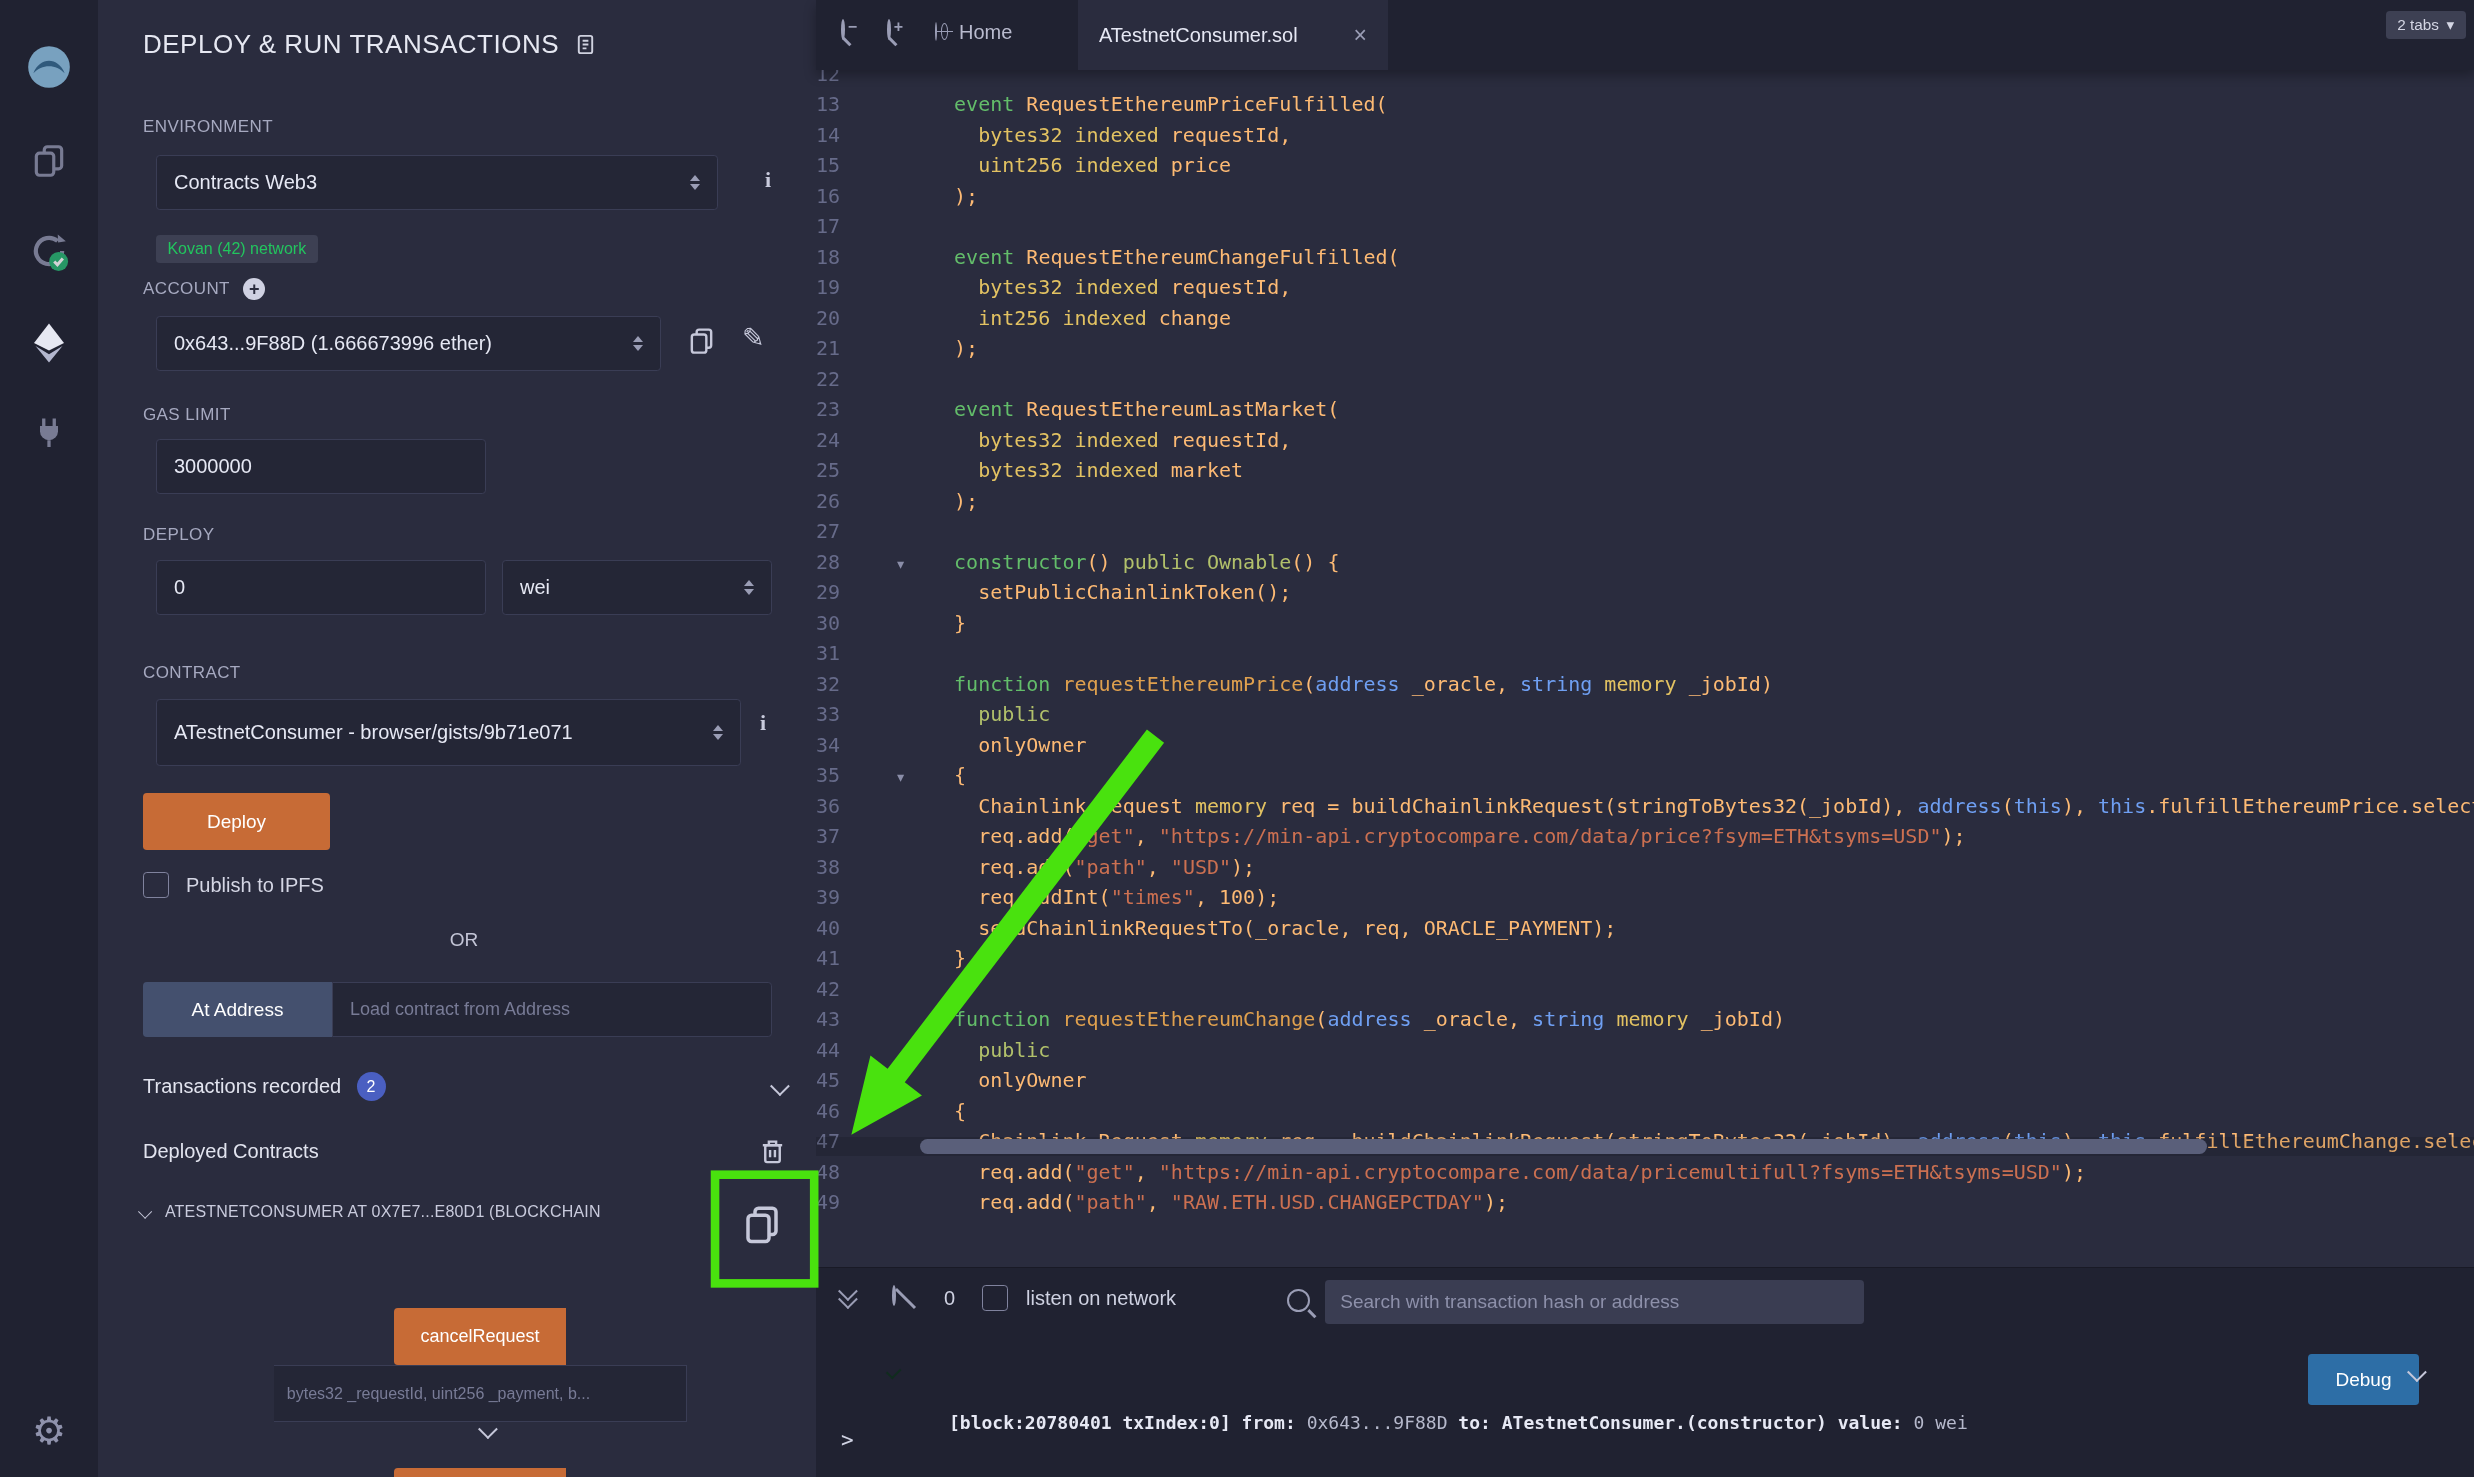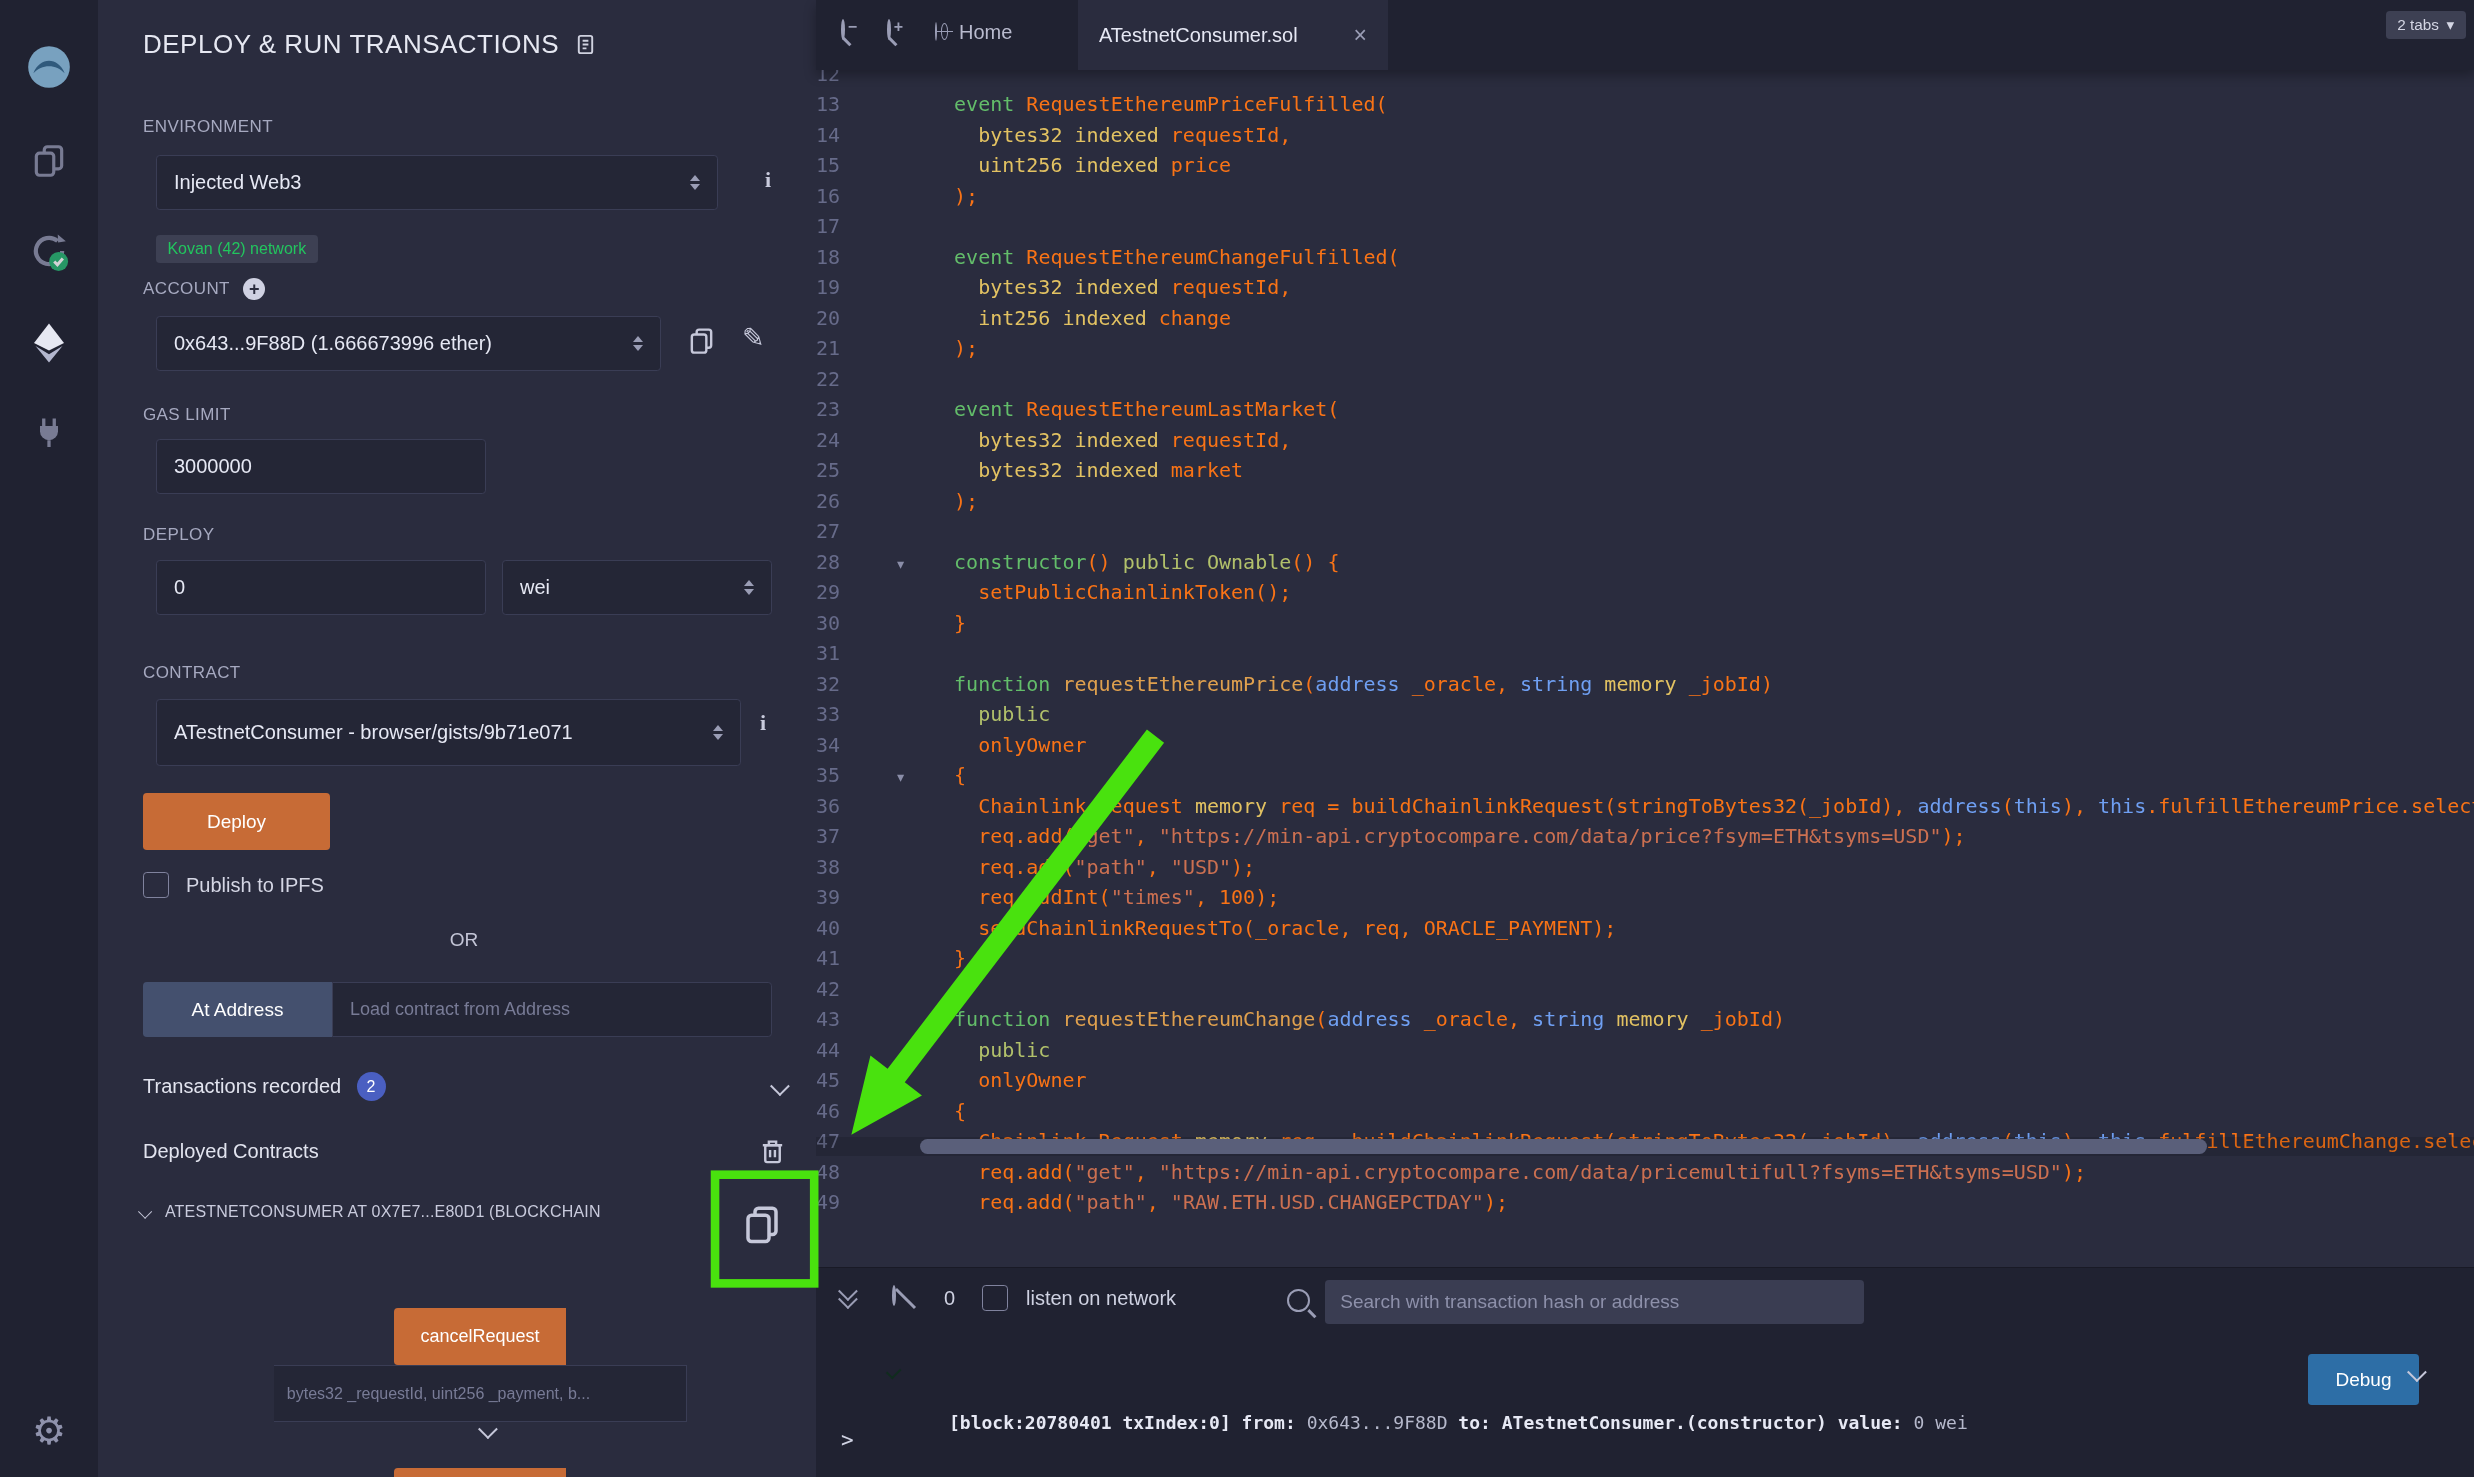--- a/index.html
+++ b/index.html
@@ -73,21 +73,21 @@
 
   .editor{position:absolute;left:0;top:70px;width:1659px;height:1198px;overflow:hidden;background:#2a2c3e;}
   .gutter{position:absolute;left:0;top:-11.4px;width:105px;font-family:"DejaVu Sans Mono",monospace;font-size:20px;color:#676b8a;}
   .ln{height:30.5px;line-height:30.5px;}
   .ln .num{display:inline-block;width:72px;text-align:left;}
   .ln .fold{display:inline-block;width:25px;text-align:center;font-size:14.3px;color:#8a8da8;
             font-family:"DejaVu Sans",sans-serif;cursor:pointer;}
   .code{position:absolute;left:114px;top:-11.4px;right:0;font-family:"DejaVu Sans Mono",monospace;font-size:20px;}
   .cl{height:30.5px;line-height:30.5px;white-space:pre;overflow:hidden;}
   .tk-k{color:#63bd6a;}.tk-t{color:#e2c262;}.tk-b{color:#6f9ff2;}.tk-m{color:#b2c16b;}
-  .tk-f{color:#dfa04e;}.tk-s{color:#cc7051;}.tk-p{color:#f97316;}
+  .tk-f{color:#dfa04e;}.tk-s{color:#cc7051;}.tk-p{color:#fdba74;}
   .hscroll{position:absolute;left:0;top:1067px;width:1659px;height:19px;background:rgba(0,0,0,.12);}
   .hthumb{position:absolute;left:104px;top:1.9px;width:1287px;height:15.3px;background:#5a5f7a;border-radius:7.6px;cursor:pointer;}
 
   
   .terminal{position:absolute;left:0;bottom:0;width:1659px;height:210px;background:#202231;border-top:1px solid #191a26;}
   .t-abs{position:absolute;}
   .dblchev{display:flex;flex-direction:column;gap:0;}
   .dblchev .chev{color:#9a9db5;margin-top:-6.7px;}
   .ban{width:24px;height:24px;border:2.9px solid #9a9db5;border-radius:50%;position:relative;cursor:pointer;}
   .ban::after{content:"";position:absolute;left:-1.9px;top:9.5px;width:27px;height:2.9px;background:#9a9db5;transform:rotate(45deg);}
@@ -158,21 +158,21 @@
       <span>
         <svg class="icn" width="23" height="25" viewBox="0 0 24 24" fill="none" stroke="#d0d2e0" stroke-width="2">
           <rect x="5" y="3" width="14" height="18" rx="2"></rect>
           <path d="M9 8h6M9 12h6M9 16h4"></path>
         </svg>
       </span>
     </div>
 
     <div class="p-abs lbl" style="left:45px;top:117px;">ENVIRONMENT</div>
     <div class="p-abs sel" style="left:58px;top:155px;width:562px;height:55px;">
-      <span class="txt">Injected Web3</span>
+      <span class="txt">Contracts Web3</span>
       <span class="stepper">
           <span class="tri-up"></span>
           <span class="tri-dn"></span>
         </span>
     </div>
     <span class="p-abs info-i" style="left:667px;top:167px;">i</span>
 
     <div class="p-abs kovan" style="left:58px;top:235px;">Kovan (42) network</div>
 
     <div class="p-abs row-flex" style="left:45px;top:278px;gap:13.3px;">

